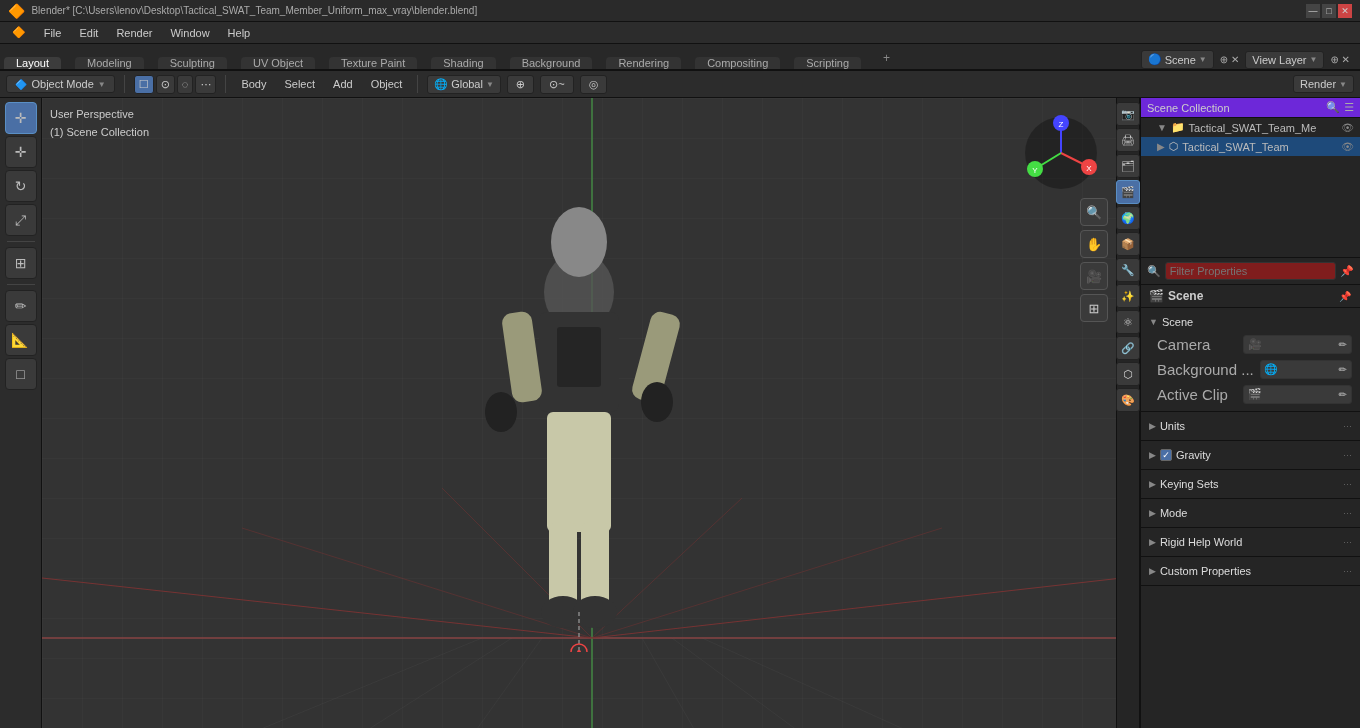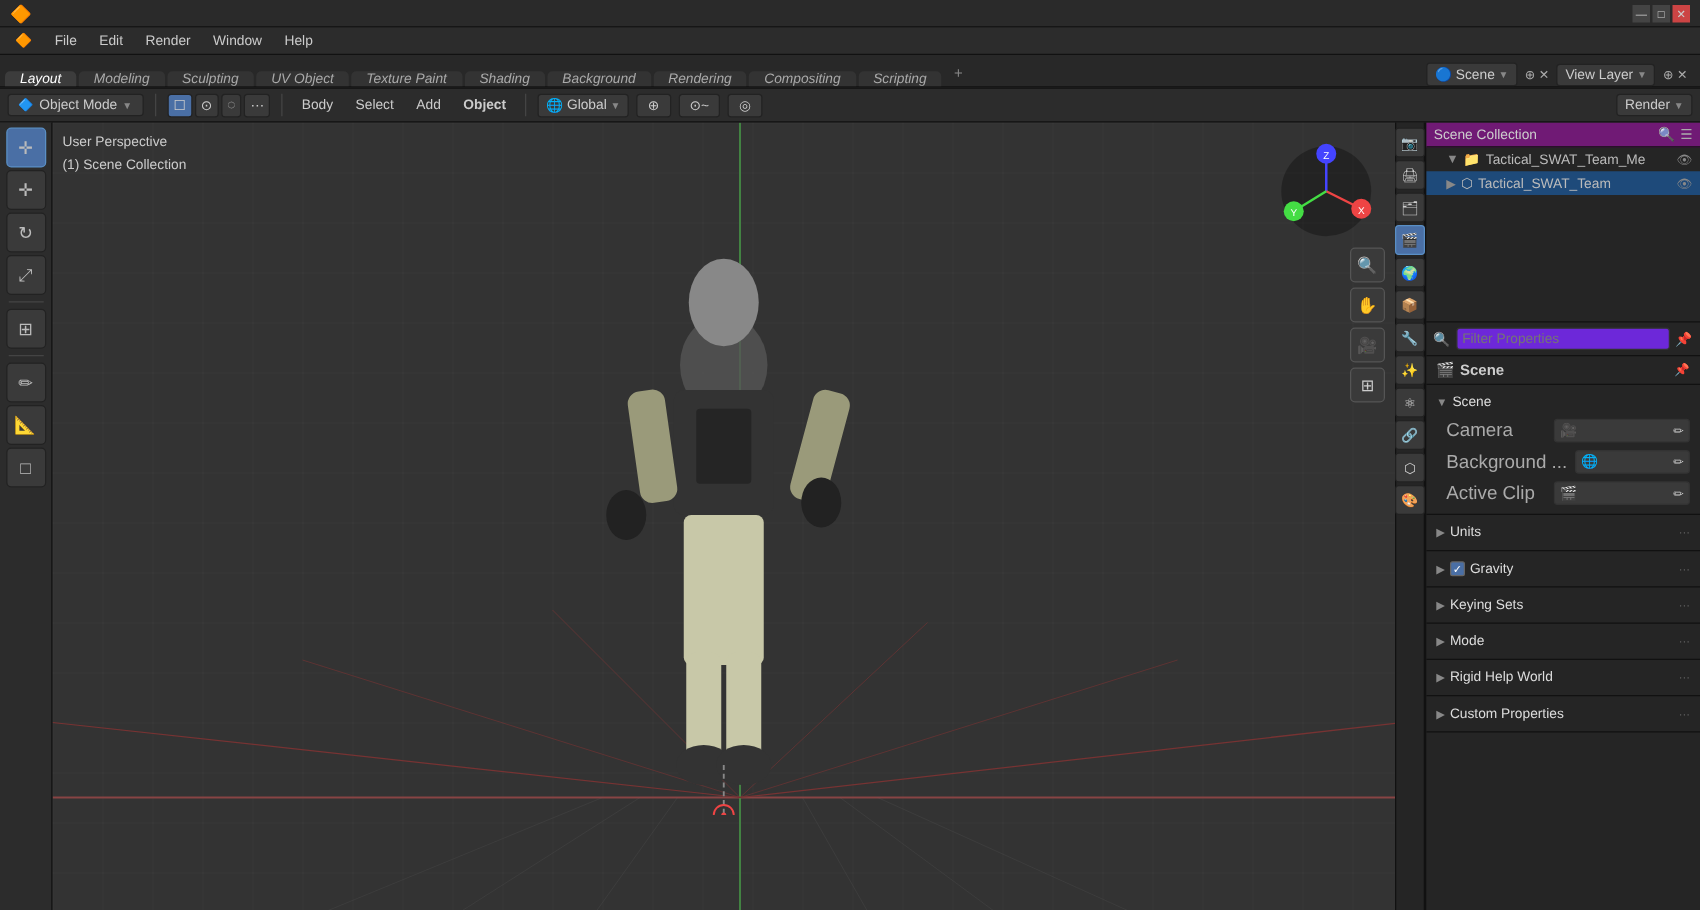--- a/index.html
+++ b/index.html
@@ -63,22 +63,21 @@
       padding: 0 4px;
       border-bottom: 1px solid #111;
     }
     .tab {
       padding: 0 12px;
       font-size: 11px;
       color: #aaa;
       cursor: pointer;
       border-radius: 4px 4px 0 0;
       background: #333;
-      margin-right: 2px;
-      font-style: italic;
+      margin-right: 14px;
     }
     .tab.active {
       background: #3c3c3c;
       color: #fff;
     }
     .tab-add {
       padding: 4px 8px;
       font-size: 12px;
       color: #888;
       cursor: pointer;
@@ -185,21 +184,21 @@
       border-left: 1px solid #111;
       display: flex;
       flex-direction: column;
     }
     #outliner {
       height: 160px;
       border-bottom: 1px solid #111;
       overflow: hidden;
     }
     #outliner-header {
-      background: #701a75;
+      background: #6d28d9;
       padding: 3px 6px;
       font-size: 11px;
       color: #ccc;
       display: flex; align-items: center; justify-content: space-between;
       border-bottom: 1px solid #111;
     }
     .outliner-item {
       padding: 3px 6px 3px 16px;
       font-size: 11px;
       color: #bbb;
@@ -291,20 +290,21 @@
       font-size: 9px;
       color: white;
     }
   </style>
 </head>
 <body>
 
 <div id="titlebar">
   <div id="titlebar-left">
     <span style="font-size:14px;">🔶</span>
+    <span style="font-size:10px; color:#aaa;">Blender* [C:\Users\lenov\Desktop\Tactical_SWAT_Team_Member_Uniform_max_vray\blender.blend]</span>
   </div>
   <div id="titlebar-controls">
     <button class="win-btn">—</button>
     <button class="win-btn">□</button>
     <button class="win-btn" style="background:#c44;">✕</button>
   </div>
 </div>
 
 <div id="menubar">
   <span class="menu-item">🔶</span>
@@ -352,21 +352,21 @@
   <div style="display:flex; gap:2px;">
     <div class="header-btn active" style="padding:2px 4px;">☐</div>
     <div class="header-btn" style="padding:2px 4px;">⊙</div>
     <div class="header-btn" style="padding:2px 4px;">◌</div>
     <div class="header-btn" style="padding:2px 4px;">⋯</div>
   </div>
   <div class="header-sep"></div>
   <span style="cursor:pointer; color:#ccc; padding:2px 6px;">Body</span>
   <span style="cursor:pointer; color:#ccc; padding:2px 6px;">Select</span>
   <span style="cursor:pointer; color:#ccc; padding:2px 6px;">Add</span>
-  <span style="cursor:pointer; color:#ccc; padding:2px 6px;font-weight:bold;">Object</span>
+  <span style="cursor:pointer; color:#ccc; padding:2px 6px;">Object</span>
   <div class="header-sep"></div>
   <div class="header-dropdown">
     <span>🌐</span>
     <span>Global</span>
     <span class="dropdown-arrow">▼</span>
   </div>
   <div class="header-btn">⊕</div>
   <div class="header-btn">⊙~</div>
   <div class="header-btn">◎</div>
   <div style="margin-left:auto;">
@@ -527,21 +527,21 @@
             <span>⬡</span>
             <span>Tactical_SWAT_Team</span>
             <span style="margin-left:auto; color:#888; font-size:10px;">👁</span>
           </div>
         </div>
 
         <div id="properties-panel">
 
           <div id="prop-search">
             <span>🔍</span>
-            <input type="text" placeholder="Filter Properties" style="flex: 1 1 0%; background: #6d28d9; border: 1px solid rgb(51, 51, 51); border-radius: 3px; color: rgb(204, 204, 204); padding: 2px 4px; font-size: 11px;">
+            <input type="text" placeholder="Filter Properties" style="flex: 1 1 0%; background: #7f1d1d; border: 1px solid rgb(51, 51, 51); border-radius: 3px; color: rgb(204, 204, 204); padding: 2px 4px; font-size: 11px;">
             <span style="cursor:pointer; color:#888;">📌</span>
           </div>
 
           <div style="padding:4px 8px; font-size:12px; color:#ccc; font-weight:bold; border-bottom:1px solid #111; display:flex; align-items:center; gap:4px;">
             <span>🎬</span>
             <span>Scene</span>
             <span style="margin-left:auto; cursor:pointer; font-size:10px; color:#888;">📌</span>
           </div>
 
           <div class="prop-section">

